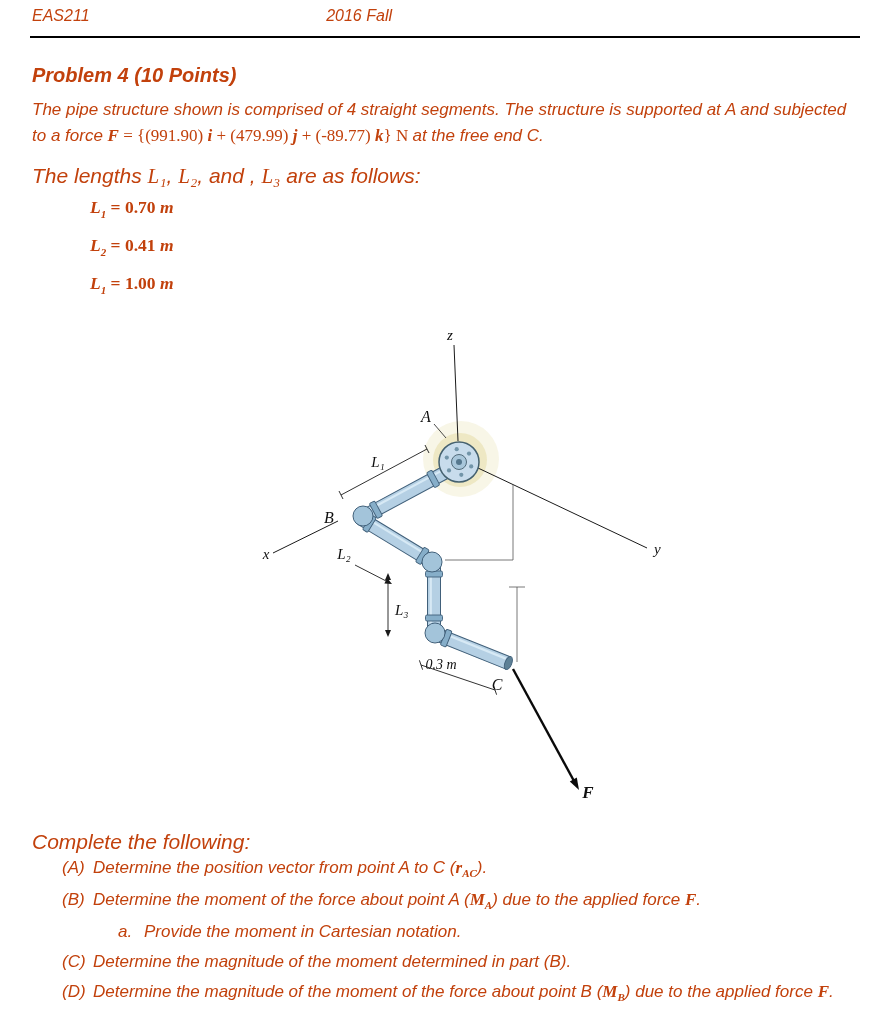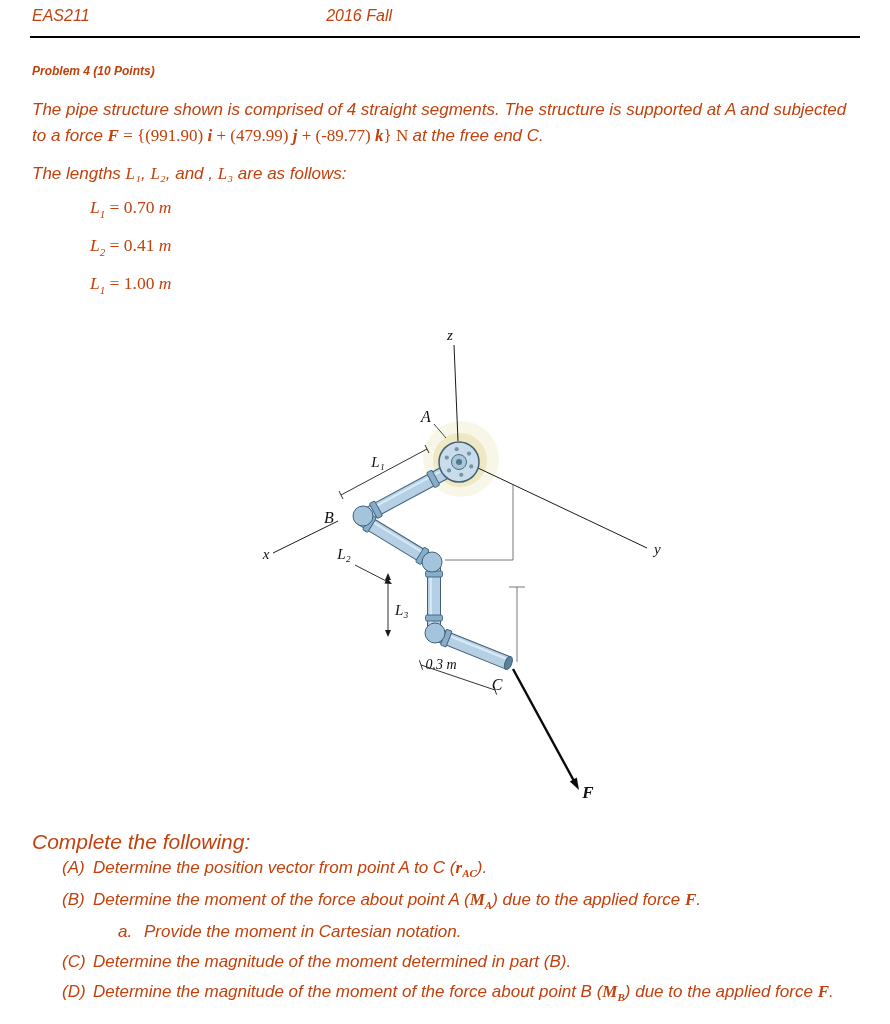--- a/index.html
+++ b/index.html
@@ -9,28 +9,28 @@
     overflow:hidden;
   }
   .doc-header{
     position:absolute;top:7px;left:32px;right:30px;
     display:flex;align-items:baseline;font-size:16px;
   }
   .doc-header .h-left{width:180px;text-align:left;}
   .doc-header .h-center{flex:1;text-align:center;}
   .doc-header .h-right{width:180px;text-align:right;}
   .rule{position:absolute;top:36px;left:30px;right:30px;border-top:2.5px solid #000;}
-  .prob-heading{position:absolute;top:64px;left:32px;font-size:12px;font-weight:bold;}
+  .prob-heading{position:absolute;top:64px;left:32px;font-size:20px;font-weight:bold;}
   .statement{position:absolute;top:97px;left:32px;width:828px;font-size:17px;line-height:26px;}
   .m{font-family:"Liberation Serif",serif;font-style:italic;}
   .mb{font-family:"Liberation Serif",serif;font-style:italic;font-weight:bold;}
   .mn{font-family:"Liberation Serif",serif;font-style:normal;}
   sub{font-size:11px;}
-  .lengths-intro{position:absolute;top:164px;left:32px;font-size:17px;}
-  .eq{position:absolute;left:90px;font-family:"Liberation Serif",serif;font-size:17.5px;}
+  .lengths-intro{position:absolute;top:164px;left:32px;font-size:21px;}
+  .eq{position:absolute;left:90px;font-family:"Liberation Serif",serif;font-size:17.5px;font-weight:bold;}
   .eq-1{top:197px;} .eq-2{top:235px;} .eq-3{top:273px;}
   .figure-wrap{position:absolute;top:325px;left:245px;width:420px;height:480px;}
   .tasks-intro{position:absolute;top:830px;left:32px;font-size:21px;}
   .task{position:absolute;left:62px;font-size:17px;display:flex;}
   .task .tlabel{display:inline-block;width:31px;flex:0 0 31px;}
   .task.sub-task{left:118px;}
   .task.sub-task .tlabel{width:26px;flex:0 0 26px;}
   .t-a{top:858px;} .t-b{top:890px;} .t-ba{top:922px;} .t-c{top:952px;} .t-d{top:982px;}
   svg text{font-family:"Liberation Serif",serif;font-style:italic;fill:#101010;}
 </style>

